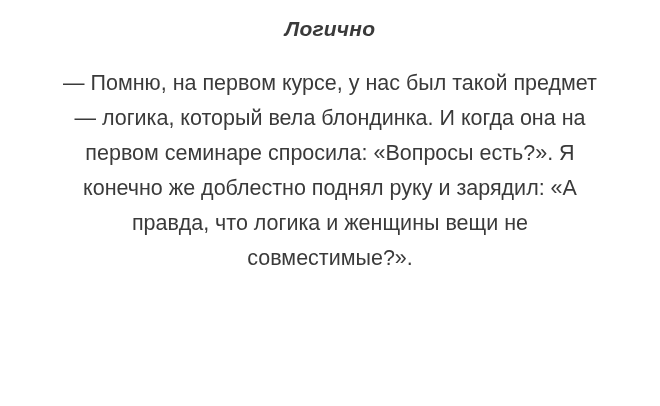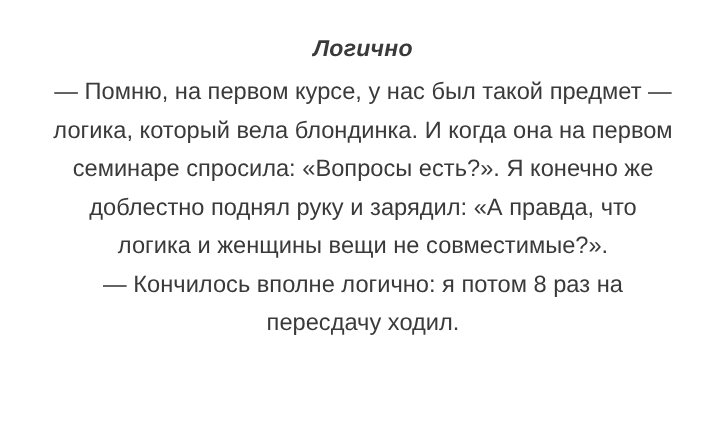--- a/index.html
+++ b/index.html
@@ -25,38 +25,37 @@
     justify-content: flex-start;
     background: #ffffff;
   }
   .joke-title {
     font-size: 21px;
     font-style: italic;
     font-weight: bold;
     color: #3a3a3a;
     text-align: right;
     line-height: 30px;
-    margin: 16px 0 6px 0;
+    margin: 0 0 6px 0;
     letter-spacing: 0.2px;
   }
   .joke-body {
     font-size: 21.5px;
     line-height: 35px;
     color: #3a3a3a;
     text-align: center;
     width: 100%;
     margin: 0;
   }
   .joke-para {
-    margin: 0;
+    margin: 16px;
     text-align: center;
   }
 </style>
 </head>
 <body>
 
 <div class="joke-card">
   <div class="joke-title">Логично</div>
   <div class="joke-body">
     <p class="joke-para">— Помню, на первом курсе, у нас был такой предмет — логика, который вела блондинка. И когда она на первом семинаре спросила: «Вопросы есть?». Я конечно же доблестно поднял руку и зарядил: «А правда, что логика и женщины вещи не совместимые?».</p>
-    <p class="joke-para">— Кончилось вполне логично: я потом 8 раз на пересдачу ходил.</p>
   </div>
 </div>
 
 </body></html>

